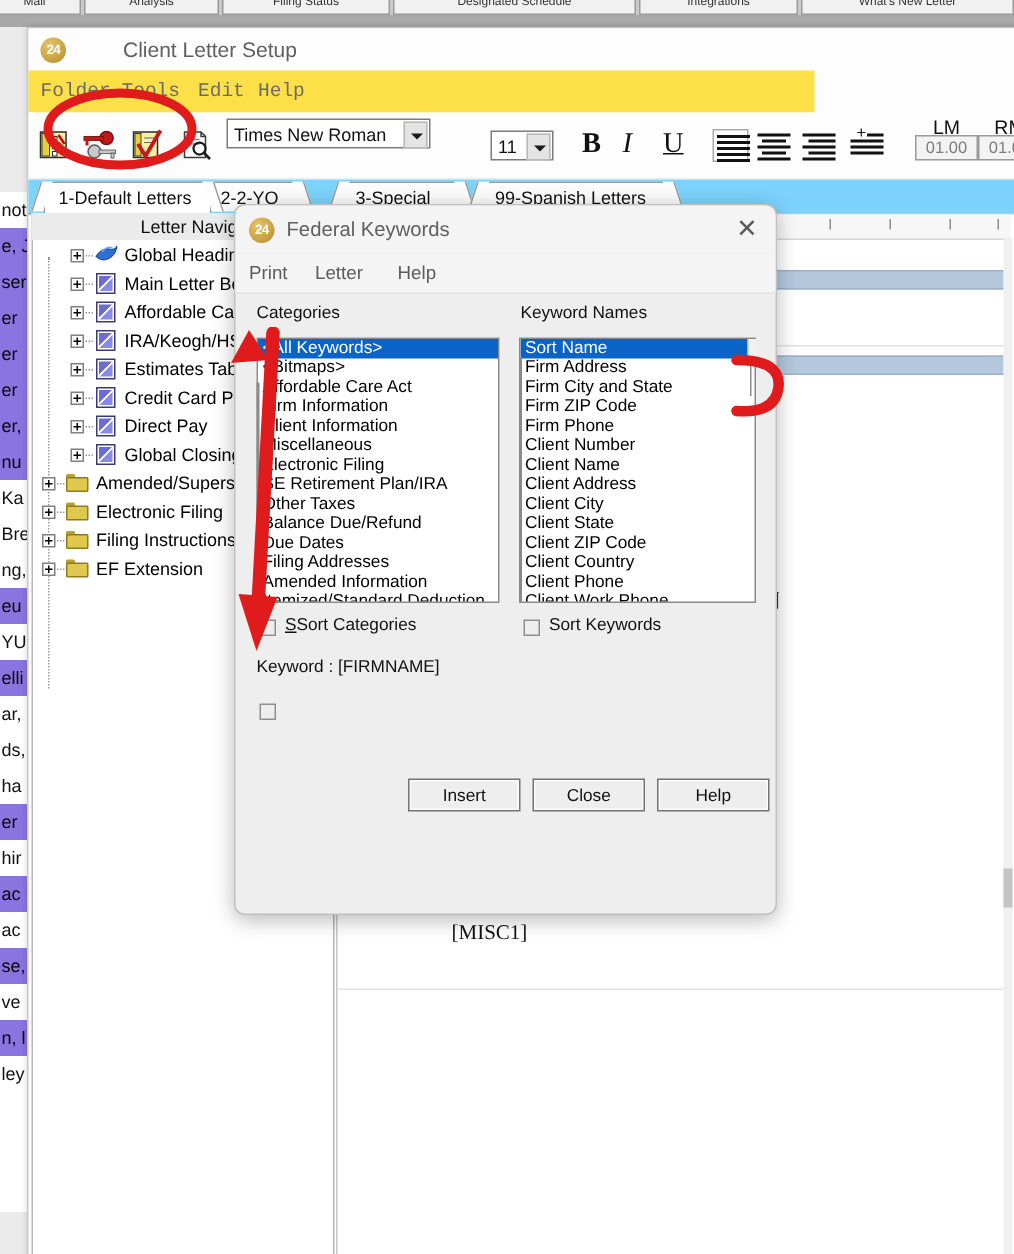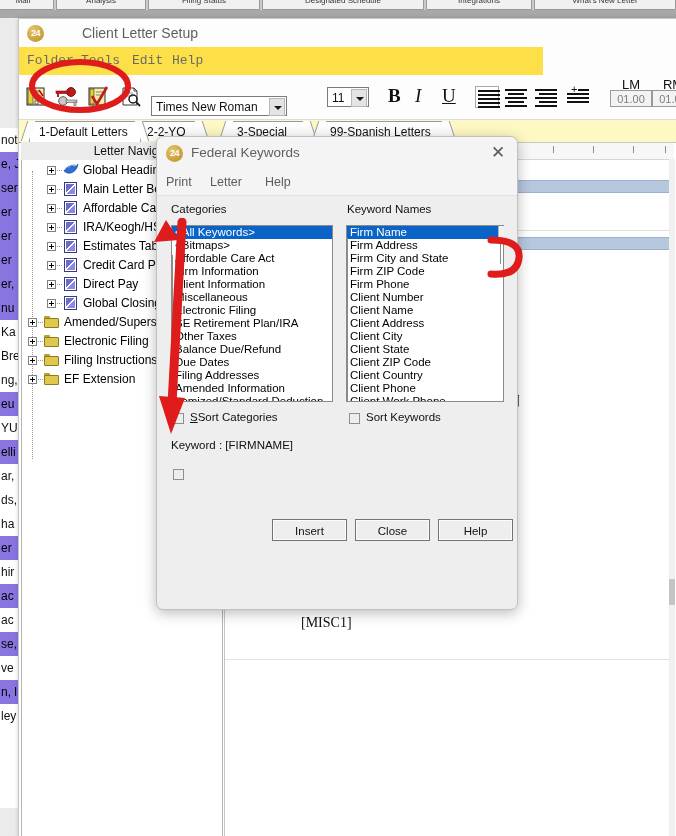--- a/index.html
+++ b/index.html
@@ -75,21 +75,21 @@
     border:1px solid #9a9a9a;background:#f3f3f3;height:17px;
     font-size:11px;color:#7d7d7d;text-align:center;line-height:17px;
     box-sizing:border-box;
   }
 
   
   .alignbox{width:24px;height:22px;}
   .alignbox i{display:block;height:2px;background:#111;margin:2px 0;}
 
   
-  #cls-tabs{left:0;top:101px;width:658px;height:22px;background:#fef9c3;
+  #cls-tabs{left:0;top:101px;width:658px;height:22px;background:#7dd3fc;
             border-bottom:1px solid #9a9a9a;}
   .ltab{
     position:absolute;top:1px;height:20px;line-height:20px;
     font-size:12px;color:#111;white-space:nowrap;
     background:#fdfdfd;border:1px solid #9a9a9a;border-bottom:none;
     padding:0 9px 0 9px;box-sizing:border-box;
     transform:skewX(0deg);
   }
   .ltab:before{
     content:"";position:absolute;left:-6px;top:-1px;width:7px;height:20px;
@@ -281,21 +281,21 @@
       <svg width="22" height="22" viewBox="0 0 22 22">
         <path d="M3 2 H14 L17 5 V19 H3 Z" fill="#fff" stroke="#3a3a3a"></path>
         <path d="M14 2 V5 H17" fill="none" stroke="#3a3a3a"></path>
         <line x1="5" y1="7" x2="13" y2="7" stroke="#777" stroke-width=".8"></line>
         <line x1="5" y1="10" x2="13" y2="10" stroke="#777" stroke-width=".8"></line>
         <circle cx="13" cy="13" r="4" fill="none" stroke="#1c1c1c" stroke-width="1.5"></circle>
         <line x1="16" y1="16" x2="20" y2="20" stroke="#1c1c1c" stroke-width="1.8"></line>
       </svg>
     </span>
 
-    <div class="abs combo" style="left:132px;top:21px;width:136px;">
+    <div class="abs combo" style="left:132px;top:4px;width:136px;">
       <div class="cval">Times New Roman</div>
       <span class="carrow"></span>
     </div>
 
     <div class="abs combo" style="left:308px;top:12px;width:42px;">
       <div class="cval">11</div>
       <span class="carrow"></span>
     </div>
 
     <div class="abs tb-letter" style="left:369px;top:9px;font-weight:bold;">B</div>
@@ -500,21 +500,21 @@
     <div class="lbitem">Other Taxes</div>
     <div class="lbitem">Balance Due/Refund</div>
     <div class="lbitem">Due Dates</div>
     <div class="lbitem">Filing Addresses</div>
     <div class="lbitem">Amended Information</div>
     <div class="lbitem">Itemized/Standard Deduction</div>
   </div>
   <div class="lb-scroll" style="left:14px;top:118px;height:147px;"></div>
 
   <div class="listbox" style="left:189px;top:88px;width:158px;height:177px;">
-    <div class="lbitem sel">Firm Name</div>
+    <div class="lbitem sel">Sort Name</div>
     <div class="lbitem">Firm Address</div>
     <div class="lbitem">Firm City and State</div>
     <div class="lbitem">Firm ZIP Code</div>
     <div class="lbitem">Firm Phone</div>
     <div class="lbitem">Client Number</div>
     <div class="lbitem">Client Name</div>
     <div class="lbitem">Client Address</div>
     <div class="lbitem">Client City</div>
     <div class="lbitem">Client State</div>
     <div class="lbitem">Client ZIP Code</div>

